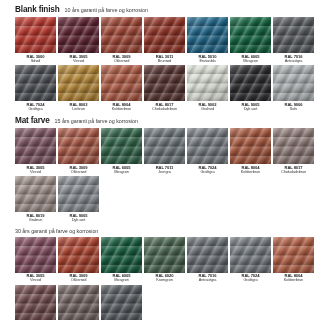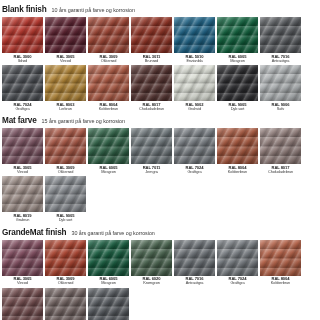--- a/index.html
+++ b/index.html
@@ -12,21 +12,21 @@
     height: 320px;
     overflow: hidden;
     font-family: "Liberation Sans", sans-serif;
     color: #231f20;
     -webkit-font-smoothing: antialiased;
   }
   #page {
     width: 320px;
     height: 320px;
     box-sizing: border-box;
-    padding: 5px 7px 0 2px;
+    padding: 5px 7px 0 15px;
     position: relative;
   }
 
   
   .section {
     margin-bottom: 1px;
   }
   .section-head {
     display: flex;
     align-items: baseline;
@@ -374,21 +374,20 @@
           <div class="caption">
             <span class="ral">RAL 9005</span>
             <span class="nm">Dyb sort</span>
           </div>
         </div>
       </div>
   </div>
 
   <div class="section" id="sec-grandemat">
     <div class="section-head">
-      <span class="section-title">GrandeMat finish</span>
       <span class="section-sub">30 års garanti på farve og korrosion</span>
     </div>
     <div class="grid">
         <div class="swatch">
           <div class="tile" style="background: rgb(125, 74, 92);">
             <div class="tex"></div>
             <div class="shade"></div>
           </div>
           <div class="caption">
             <span class="ral">RAL 3005</span>

